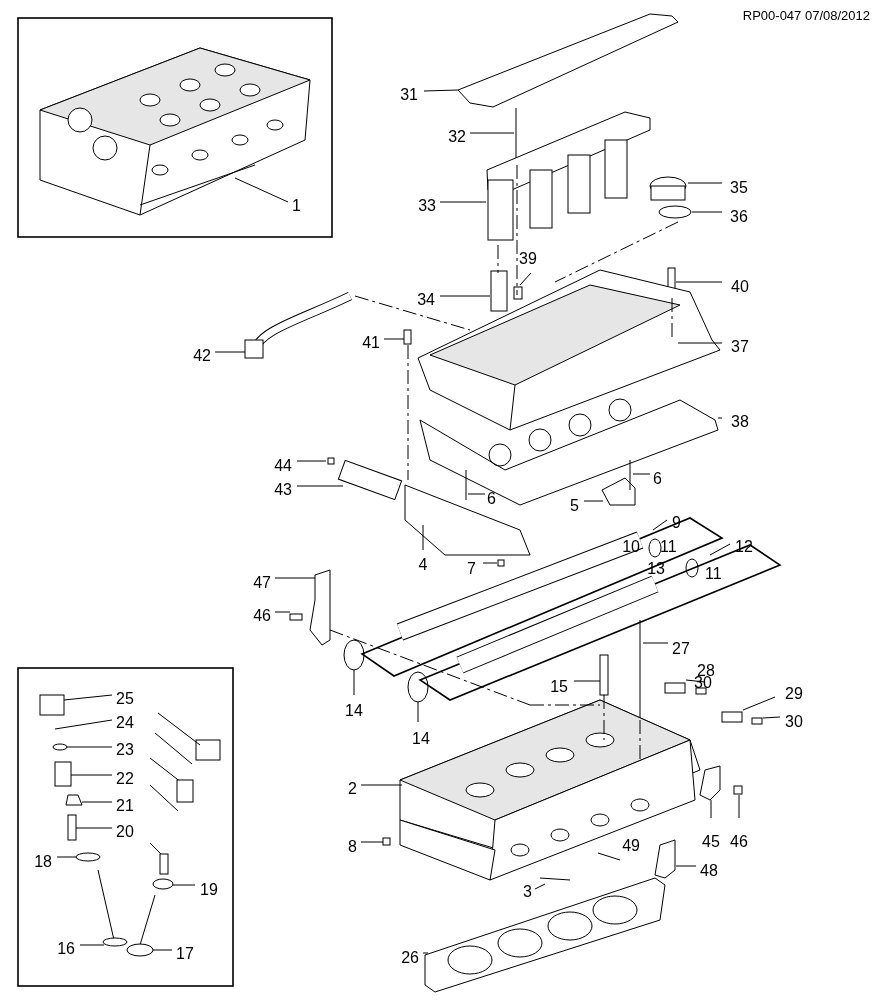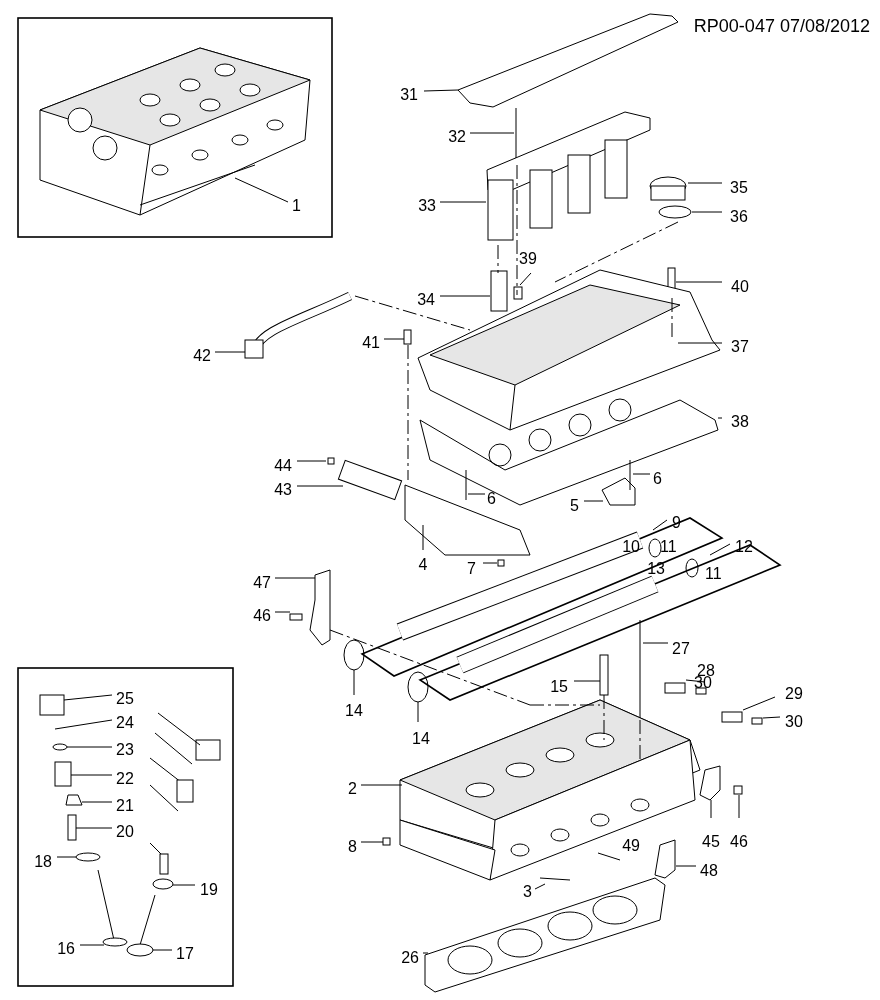--- a/index.html
+++ b/index.html
@@ -1,18 +1,18 @@
 <!DOCTYPE html>
 <html><head>
 <meta charset="utf-8">
 <style>
   html, body { margin: 0; padding: 0; background: #ffffff; }
   body { width: 880px; height: 1000px; position: relative; overflow: hidden;
          font-family: "Liberation Sans", sans-serif; color: #000; }
-  #ref { position: absolute; top: 16px; right: 10px; font-size: 18px; }
+  #ref { position: absolute; top: 8px; right: 10px; font-size: 13px; }
   svg#dg { position: absolute; left: 0; top: 0; }
   .lbl { font-family: "Liberation Sans", sans-serif; font-size: 16px; fill: #000; }
   .ln { stroke: #000; stroke-width: 1; fill: none; }
   .part { stroke: #000; stroke-width: 1; fill: #fff; }
   .gray { stroke: #000; stroke-width: 1; fill: #e6e6e6; }
   .dash { stroke: #000; stroke-width: 1; fill: none; stroke-dasharray: 14 4 3 4; }
   .box { stroke: #000; stroke-width: 1.6; fill: none; }
 </style>
 </head>
 <body>

